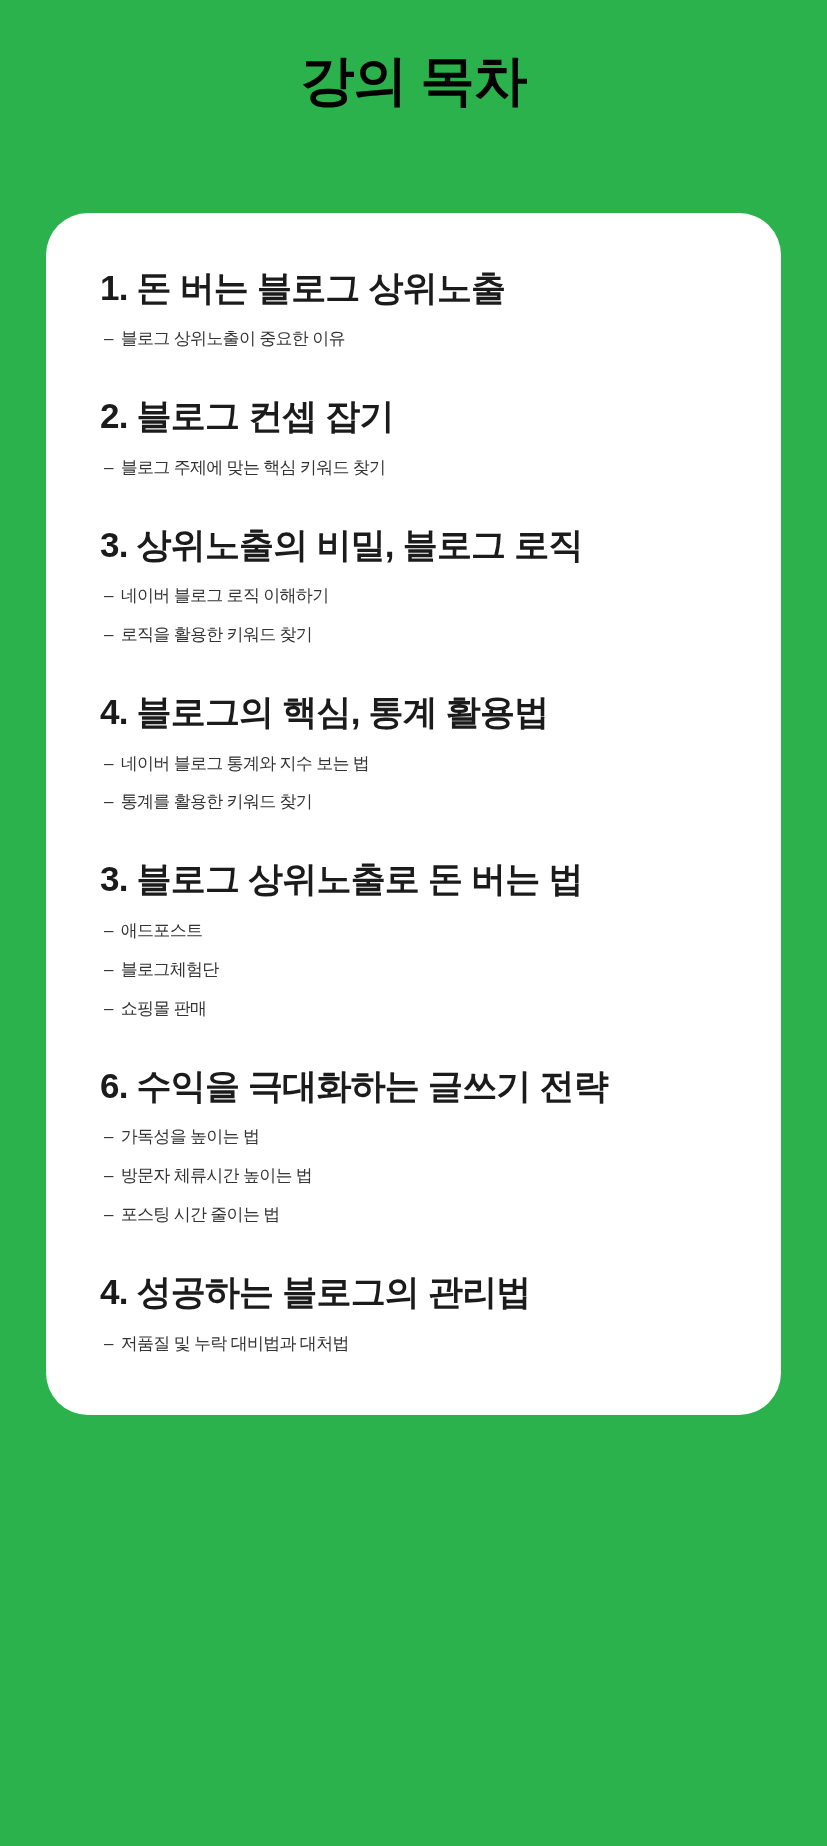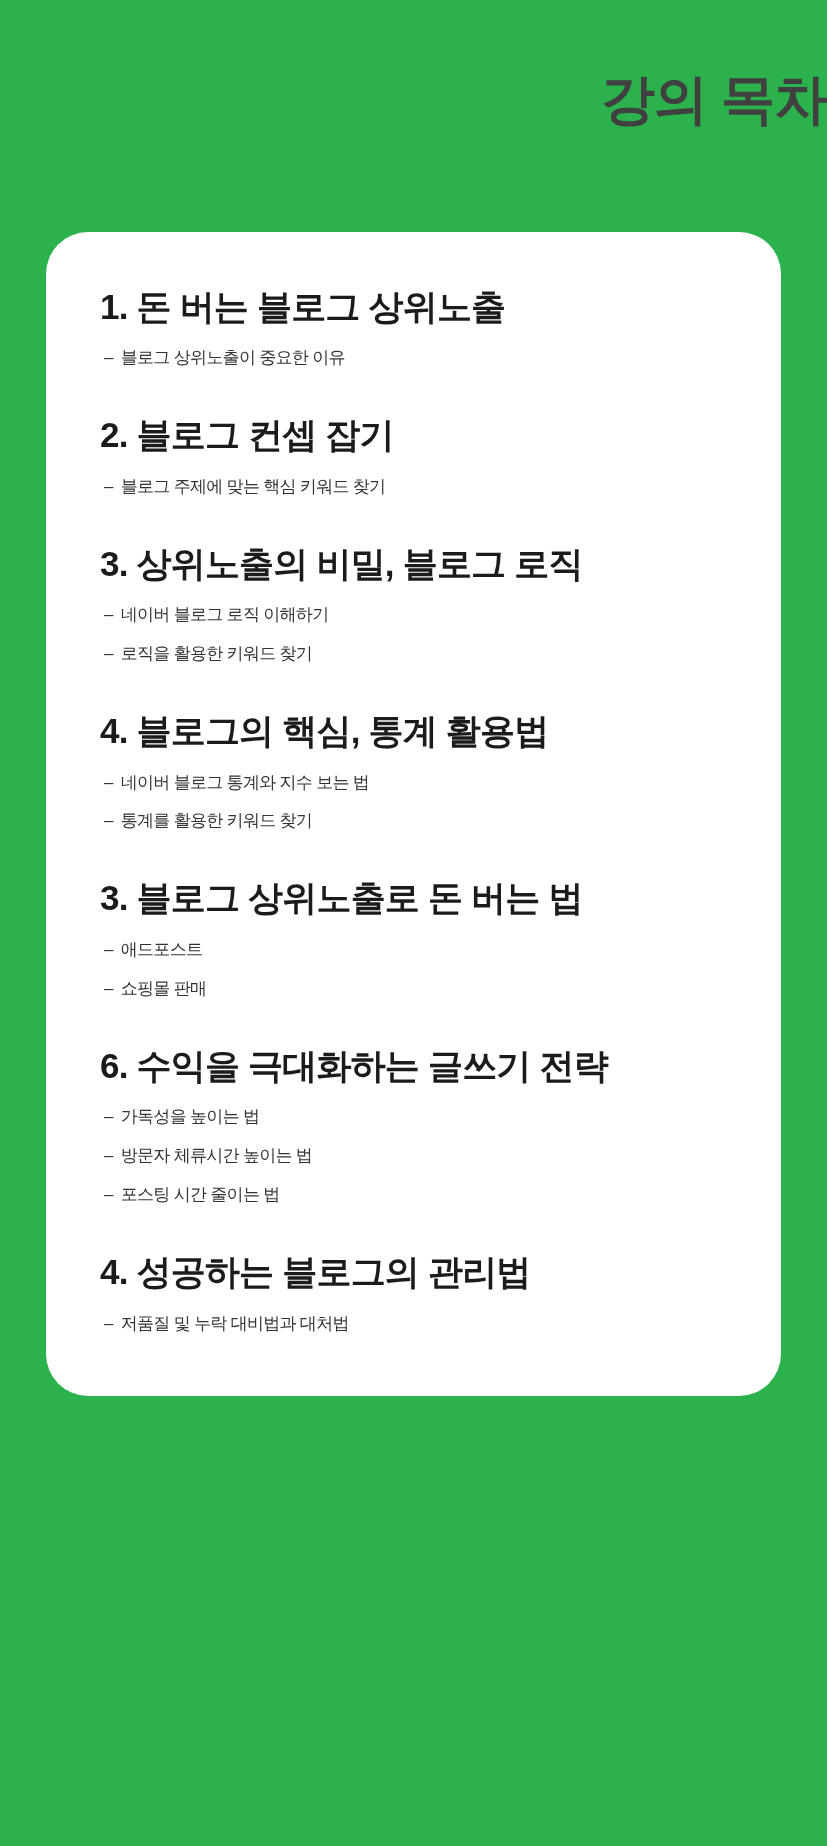--- a/index.html
+++ b/index.html
@@ -15,26 +15,26 @@
   }
   .page {
     width: 827px;
     min-height: 1846px;
     background: #2BB24C;
     box-sizing: border-box;
     padding: 0;
     position: relative;
   }
   .title {
-    text-align: right;
-    color: #404040;
+    text-align: center;
+    color: #000000;
     font-size: 54px;
     font-weight: bold;
     letter-spacing: -1px;
-    padding-top: 67px;
+    padding-top: 48px;
     padding-bottom: 0;
     margin: 0;
     line-height: 1.2;
   }
   .card {
     margin: 100px 46px 60px 46px;
     background: #ffffff;
     border-radius: 42px;
     padding: 52px 54px 60px 54px;
     box-sizing: border-box;
@@ -112,20 +112,23 @@
         <span class="dash">–</span><span>통계를 활용한 키워드 찾기</span>
       </div>
     </div>
 
     <div class="section">
       <div class="section-heading">3. 블로그 상위노출로 돈 버는 법</div>
       <div class="bullet">
         <span class="dash">–</span><span>애드포스트</span>
       </div>
       <div class="bullet">
+        <span class="dash">–</span><span>블로그체험단</span>
+      </div>
+      <div class="bullet">
         <span class="dash">–</span><span>쇼핑몰 판매</span>
       </div>
     </div>
 
     <div class="section">
       <div class="section-heading">6. 수익을 극대화하는 글쓰기 전략</div>
       <div class="bullet">
         <span class="dash">–</span><span>가독성을 높이는 법</span>
       </div>
       <div class="bullet">

